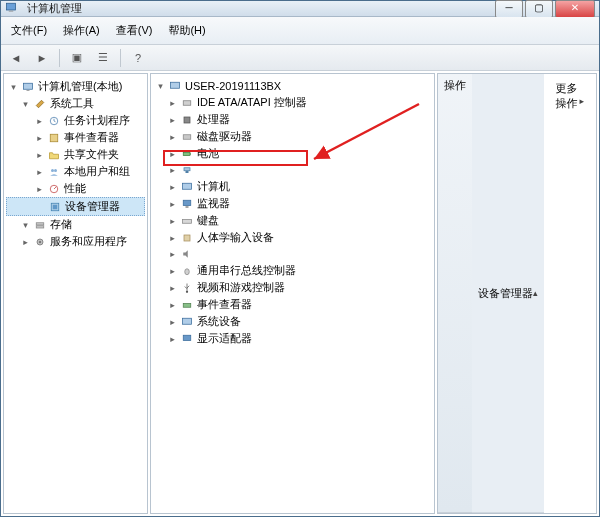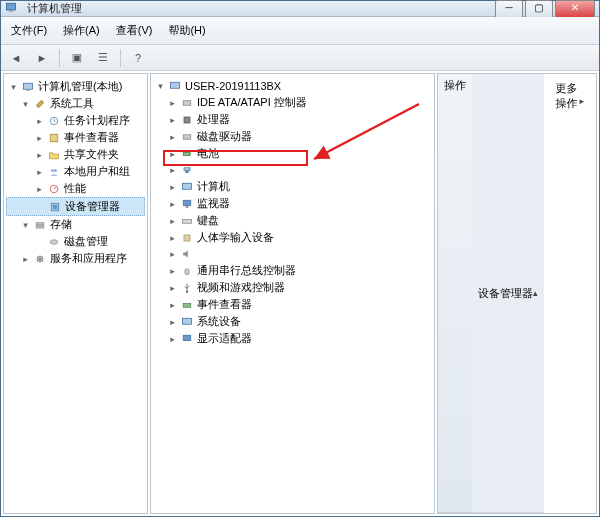--- a/index.html
+++ b/index.html
@@ -171,29 +171,20 @@
         <div class="tree-node indent-1">
           <span class="tree-toggle">▾</span>
           <span class="tree-icon">
               <svg class="ic" viewBox="0 0 16 16">
                 <rect x="3" y="5" width="10" height="3" fill="#c8c8c8" stroke="#888"></rect>
                 <rect x="3" y="9" width="10" height="3" fill="#c8c8c8" stroke="#888"></rect>
               </svg>
             </span>
           <span class="tree-label">存储</span>
         </div>
-        <div class="tree-node indent-2">
-          <span class="tree-toggle"></span>
-          <span class="tree-icon">
-              <svg class="ic" viewBox="0 0 16 16">
-                <ellipse cx="8" cy="8" rx="5" ry="3" fill="#d0d0d0" stroke="#888"></ellipse>
-              </svg>
-            </span>
-          <span class="tree-label">磁盘管理</span>
-        </div>
         <div class="tree-node indent-1">
           <span class="tree-toggle">▸</span>
           <span class="tree-icon">
               <svg class="ic" viewBox="0 0 16 16">
                 <circle cx="8" cy="8" r="4" fill="#c0c0c0" stroke="#707070"></circle>
                 <circle cx="8" cy="8" r="1.5" fill="#707070"></circle>
               </svg>
             </span>
           <span class="tree-label">服务和应用程序</span>
         </div>

